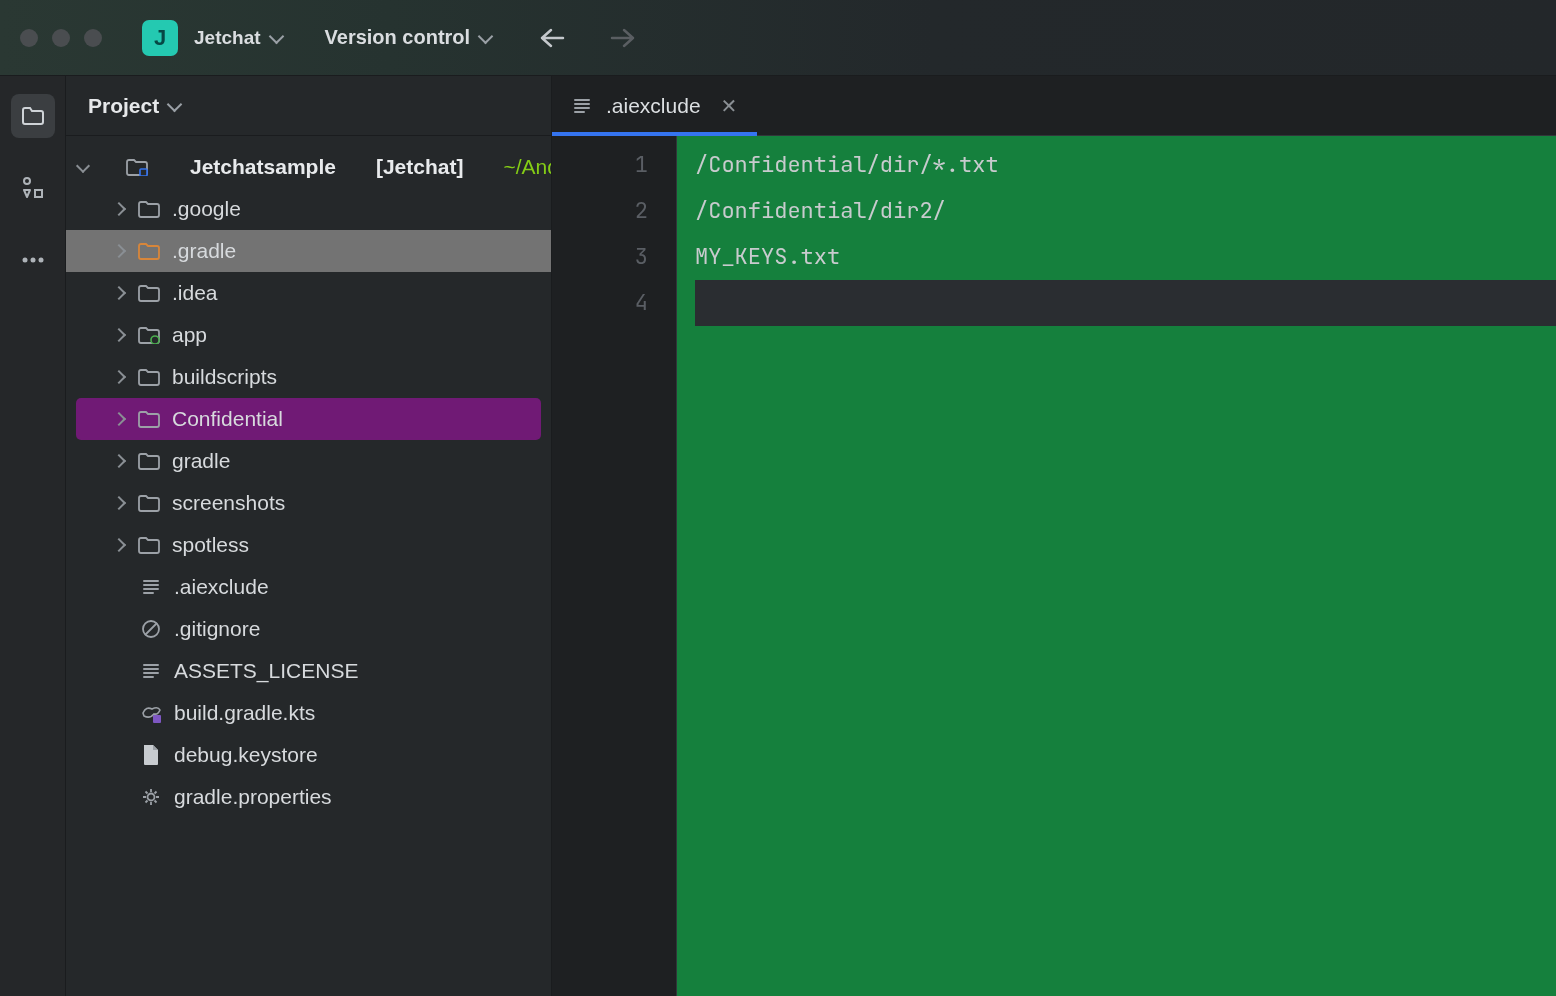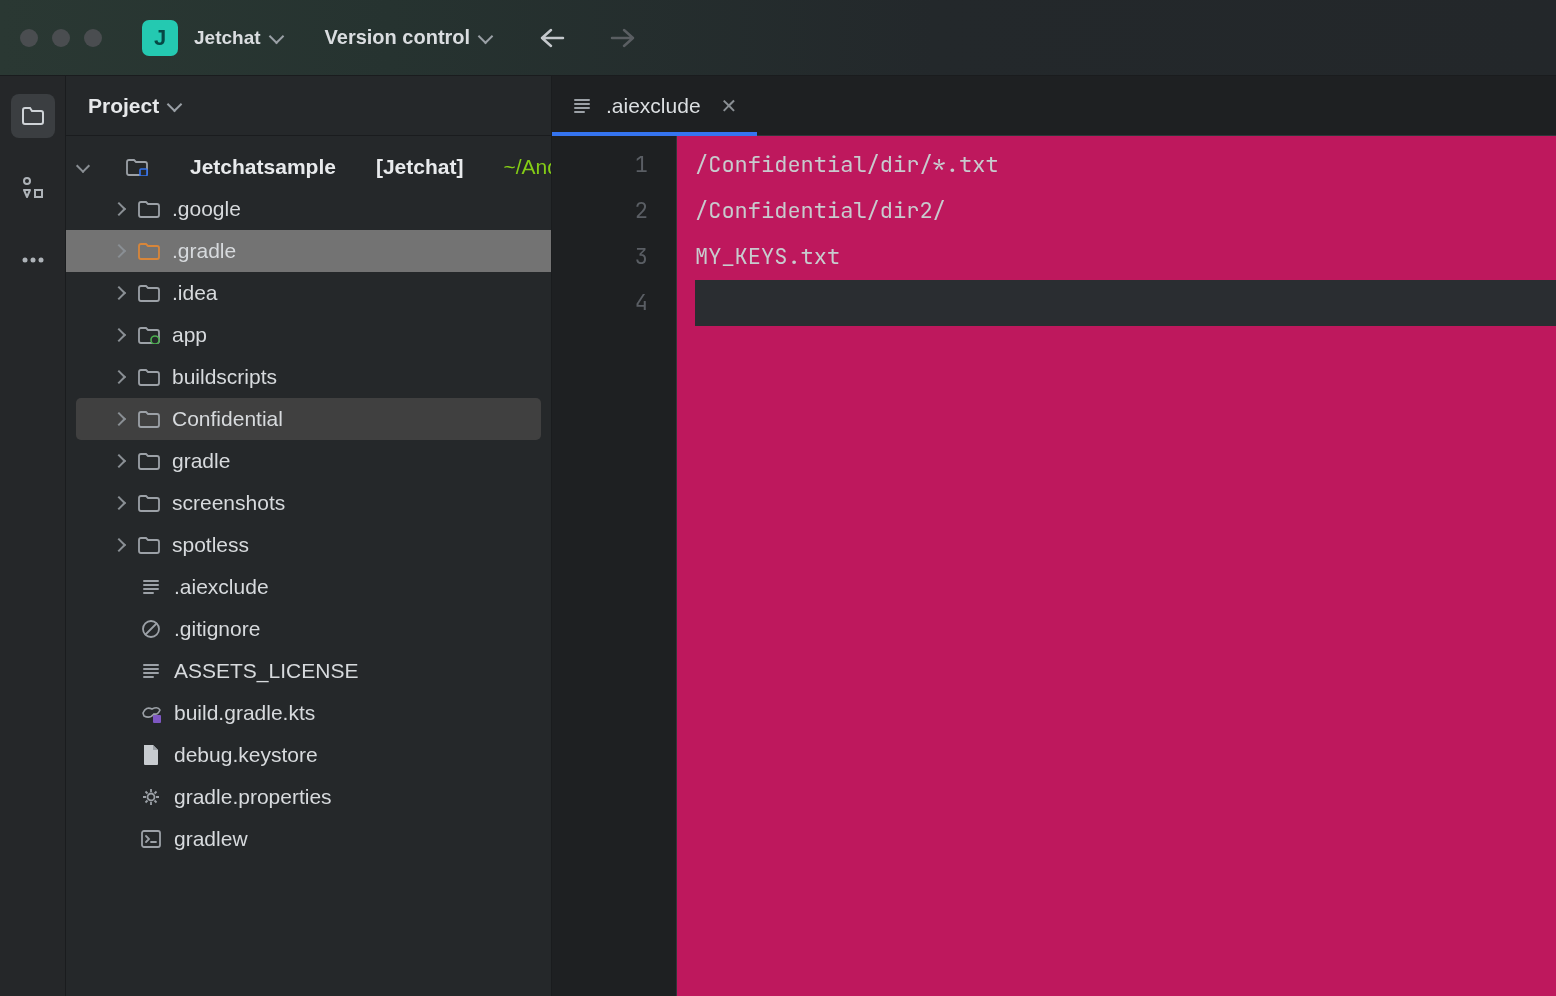--- a/index.html
+++ b/index.html
@@ -148,21 +148,21 @@
   align-items: center;
   height: 42px;
   padding-left: 12px;
   color: #d7dadd;
   white-space: nowrap;
 }
 .tree-row.root { padding-left: 12px; gap: 32px; }
 .tree-row.d1 { padding-left: 42px; }
 .tree-row.d1-file { padding-left: 72px; }
 .tree-row.highlight-orange { background: #737373; }
-.tree-row.highlight-grey { background: #404040; border-radius: 5px; margin: 0 10px; }
+.tree-row.highlight-grey { background: #701a75; border-radius: 5px; margin: 0 10px; }
 .tree-row.highlight-grey.d1 { padding-left: 32px; }
 .tree-chevron {
   width: 22px;
   display: flex;
   justify-content: center;
   margin-right: 6px;
 }
 .tree-chevron::before {
   content: "";
   display: block;
@@ -231,21 +231,21 @@
   color: #5a5e64;
   border-right: 1px solid #32353a;
   padding-top: 6px;
 }
 .gutter div { height: 46px; }
 .code {
   flex: 1;
   padding-left: 18px;
   padding-top: 6px;
   color: #c8cbce;
-  background: #be185d;
+  background: #15803d;
 }
 .code-line {
   height: 46px;
   display: flex;
   align-items: center;
 }
 .code-line.current { background: #2a2d31; }
 
 
 svg { display: block; }
@@ -464,29 +464,20 @@
       <div class="tree-row d1-file">
         <span class="tree-icon">
             <svg width="20" height="20" viewBox="0 0 20 20">
               <circle cx="10" cy="10" r="3.5" stroke="#9ca1a7" stroke-width="1.8" fill="none"></circle>
               <path d="M10 2 V5 M10 15 V18 M2 10 H5 M15 10 H18 M4.5 4.5 L6.5 6.5 M13.5 13.5 L15.5 15.5 M15.5 4.5 L13.5 6.5 M6.5 13.5 L4.5 15.5" stroke="#9ca1a7" stroke-width="1.8"></path>
             </svg>
           </span>
         <span class="tree-label">gradle.properties</span>
       </div>
 
-      <div class="tree-row d1-file">
-        <span class="tree-icon">
-            <svg width="20" height="18" viewBox="0 0 20 18">
-              <rect x="1" y="1" width="18" height="16" rx="2" stroke="#9ca1a7" stroke-width="1.8" fill="none"></rect>
-              <path d="M5 6 L8 9 L5 12 M10 12 H15" stroke="#9ca1a7" stroke-width="1.8" fill="none" stroke-linecap="round"></path>
-            </svg>
-          </span>
-        <span class="tree-label">gradlew</span>
-      </div>
 
     </div>
   </div>
 
   <div class="editor-area">
     <div class="tab-bar">
       <div class="tab active">
         <span class="tab-icon">
             <svg width="20" height="20" viewBox="0 0 20 20">
               <path d="M3 4 H17 M3 8 H17 M3 12 H17 M3 16 H12" stroke="#9ca1a7" stroke-width="2" stroke-linecap="round"></path>

